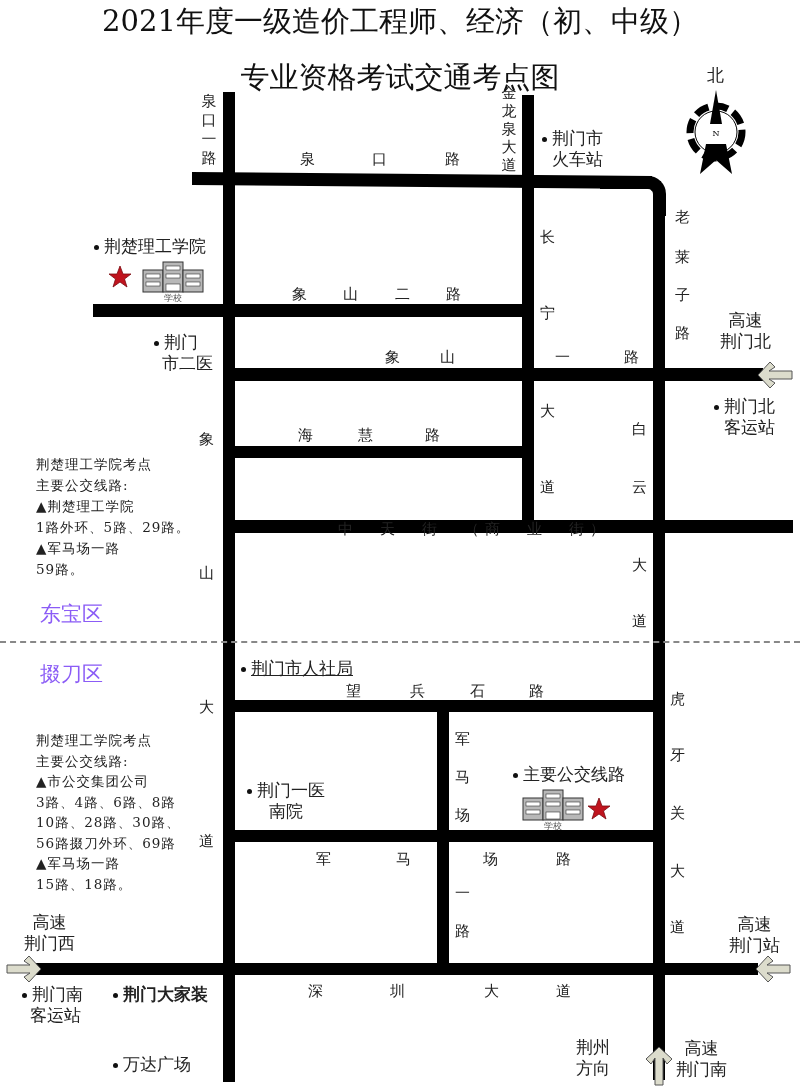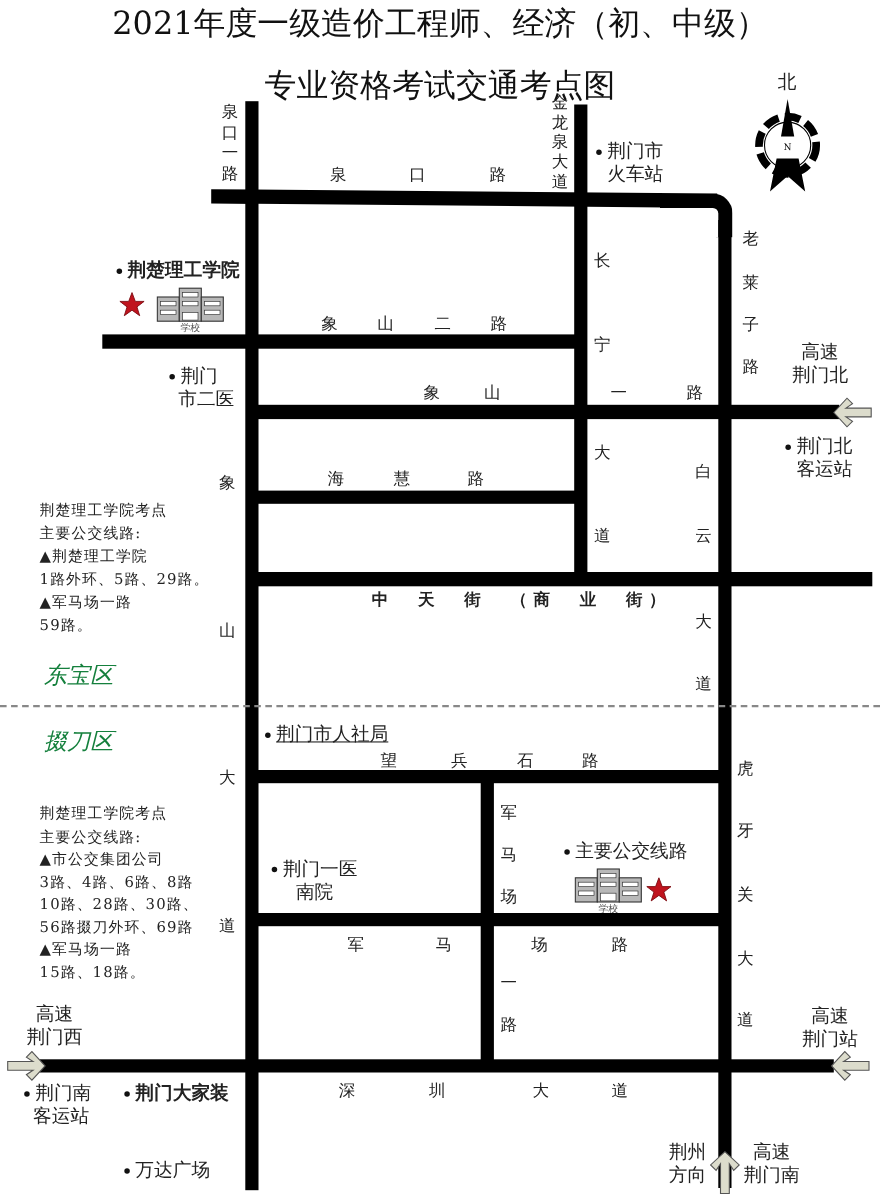--- a/index.html
+++ b/index.html
@@ -6,21 +6,21 @@
   body { width:800px; height:1091px; position:relative; overflow:hidden;
          font-family:"DejaVu Serif","Liberation Serif",serif; color:#222; }
   .title { position:absolute; left:0; width:800px; text-align:center; font-size:29px; line-height:34px; color:#111; }
   .road { position:absolute; background:#000; }
   .lbl { position:absolute; font-size:15px; color:#222; line-height:18px; }
   .vlbl { position:absolute; font-size:15px; color:#222; width:18px; text-align:center; }
   .vlbl span { display:block; }
   .poi { position:absolute; font-size:17px; color:#222; line-height:21px; }
   .poi .dot { display:inline-block; width:5px; height:5px; border-radius:50%; background:#111; margin-right:5px; vertical-align:middle; }
   .note { position:absolute; font-size:13.5px; line-height:21px; color:#222; letter-spacing:1px; }
-  .district { position:absolute; font-size:21px; color:#15803d;font-style:italic; }
+  .district { position:absolute; font-size:21px; color:#8b5cf6; }
   .divider { position:absolute; left:0; width:800px; top:641px; border-top:2px dashed #888; }
   .icon { position:absolute; }
 </style>
 </head>
 <body>
 
 <div class="title" style="top:4px;">2021年度一级造价工程师、经济（初、中级）</div>
 <div class="title" style="top:60px;">专业资格考试交通考点图</div>
 
 <div class="lbl" style="left:707px;top:66px;font-size:17px;">北</div>
@@ -95,39 +95,39 @@
 <div class="lbl" style="left:343px;top:285px;">山</div>
 <div class="lbl" style="left:395px;top:285px;">二</div>
 <div class="lbl" style="left:446px;top:285px;">路</div>
 <div class="lbl" style="left:385px;top:348px;">象</div>
 <div class="lbl" style="left:440px;top:348px;">山</div>
 <div class="lbl" style="left:555px;top:348px;">一</div>
 <div class="lbl" style="left:624px;top:348px;">路</div>
 <div class="lbl" style="left:298px;top:426px;">海</div>
 <div class="lbl" style="left:358px;top:426px;">慧</div>
 <div class="lbl" style="left:425px;top:426px;">路</div>
-<div class="lbl" style="left:338px;top:536px;letter-spacing:6px;font-weight:bold;">中　天　街　（商　业　街）</div>
+<div class="lbl" style="left:338px;top:520px;letter-spacing:6px;">中　天　街　（商　业　街）</div>
 <div class="lbl" style="left:346px;top:682px;">望</div>
 <div class="lbl" style="left:410px;top:682px;">兵</div>
 <div class="lbl" style="left:470px;top:682px;">石</div>
 <div class="lbl" style="left:529px;top:682px;">路</div>
 <div class="lbl" style="left:316px;top:850px;">军</div>
 <div class="lbl" style="left:396px;top:850px;">马</div>
 <div class="lbl" style="left:483px;top:850px;">场</div>
 <div class="lbl" style="left:556px;top:850px;">路</div>
 <div class="lbl" style="left:308px;top:982px;">深</div>
 <div class="lbl" style="left:390px;top:982px;">圳</div>
 <div class="lbl" style="left:484px;top:982px;">大</div>
 <div class="lbl" style="left:556px;top:982px;">道</div>
 
 <div class="poi" style="left:542px;top:128px;">
   <div><span class="dot"></span><span>荆门市</span></div>
   <div style="padding-left:10px;">火车站</div>
 </div>
-<div class="poi" style="left:106px;top:236px;font-weight:bold;">
+<div class="poi" style="left:94px;top:236px;">
   <span class="dot"></span><span>荆楚理工学院</span>
 </div>
 <div class="poi" style="left:154px;top:332px;">
   <div><span class="dot"></span><span>荆门</span></div>
   <div style="padding-left:8px;">市二医</div>
 </div>
 <div class="poi" style="left:714px;top:396px;">
   <div><span class="dot"></span><span>荆门北</span></div>
   <div style="padding-left:10px;">客运站</div>
 </div>
@@ -206,21 +206,21 @@
 </svg>
 
 <div class="poi" style="left:729px;top:914px;text-align:center;">
   <div>高速</div>
     <div>荆门站</div>
 </div>
 <svg class="icon" style="left:755px;top:955px;" width="36" height="28" viewBox="0 0 36 28">
   <polygon points="1,14 13,1 18,6 12,10 35,10 35,18 12,18 18,22 13,27" fill="#dcdccc" stroke="#555" stroke-width="1"></polygon>
 </svg>
 
-<div class="poi" style="left:608px;top:1038px;">
+<div class="poi" style="left:576px;top:1038px;font-family:Liberation Mono, monospace;">
   <div>荆州</div>
     <div>方向</div>
 </div>
 <div class="poi" style="left:676px;top:1038px;text-align:center;">
   <div>高速</div>
     <div>荆门南</div>
 </div>
 <svg class="icon" style="left:645px;top:1046px;" width="28" height="40" viewBox="0 0 28 40">
   <polygon points="14,1 27,13 22,18 18,12 18,39 10,39 10,12 6,18 1,13" fill="#dcdccc" stroke="#555" stroke-width="1"></polygon>
 </svg>

